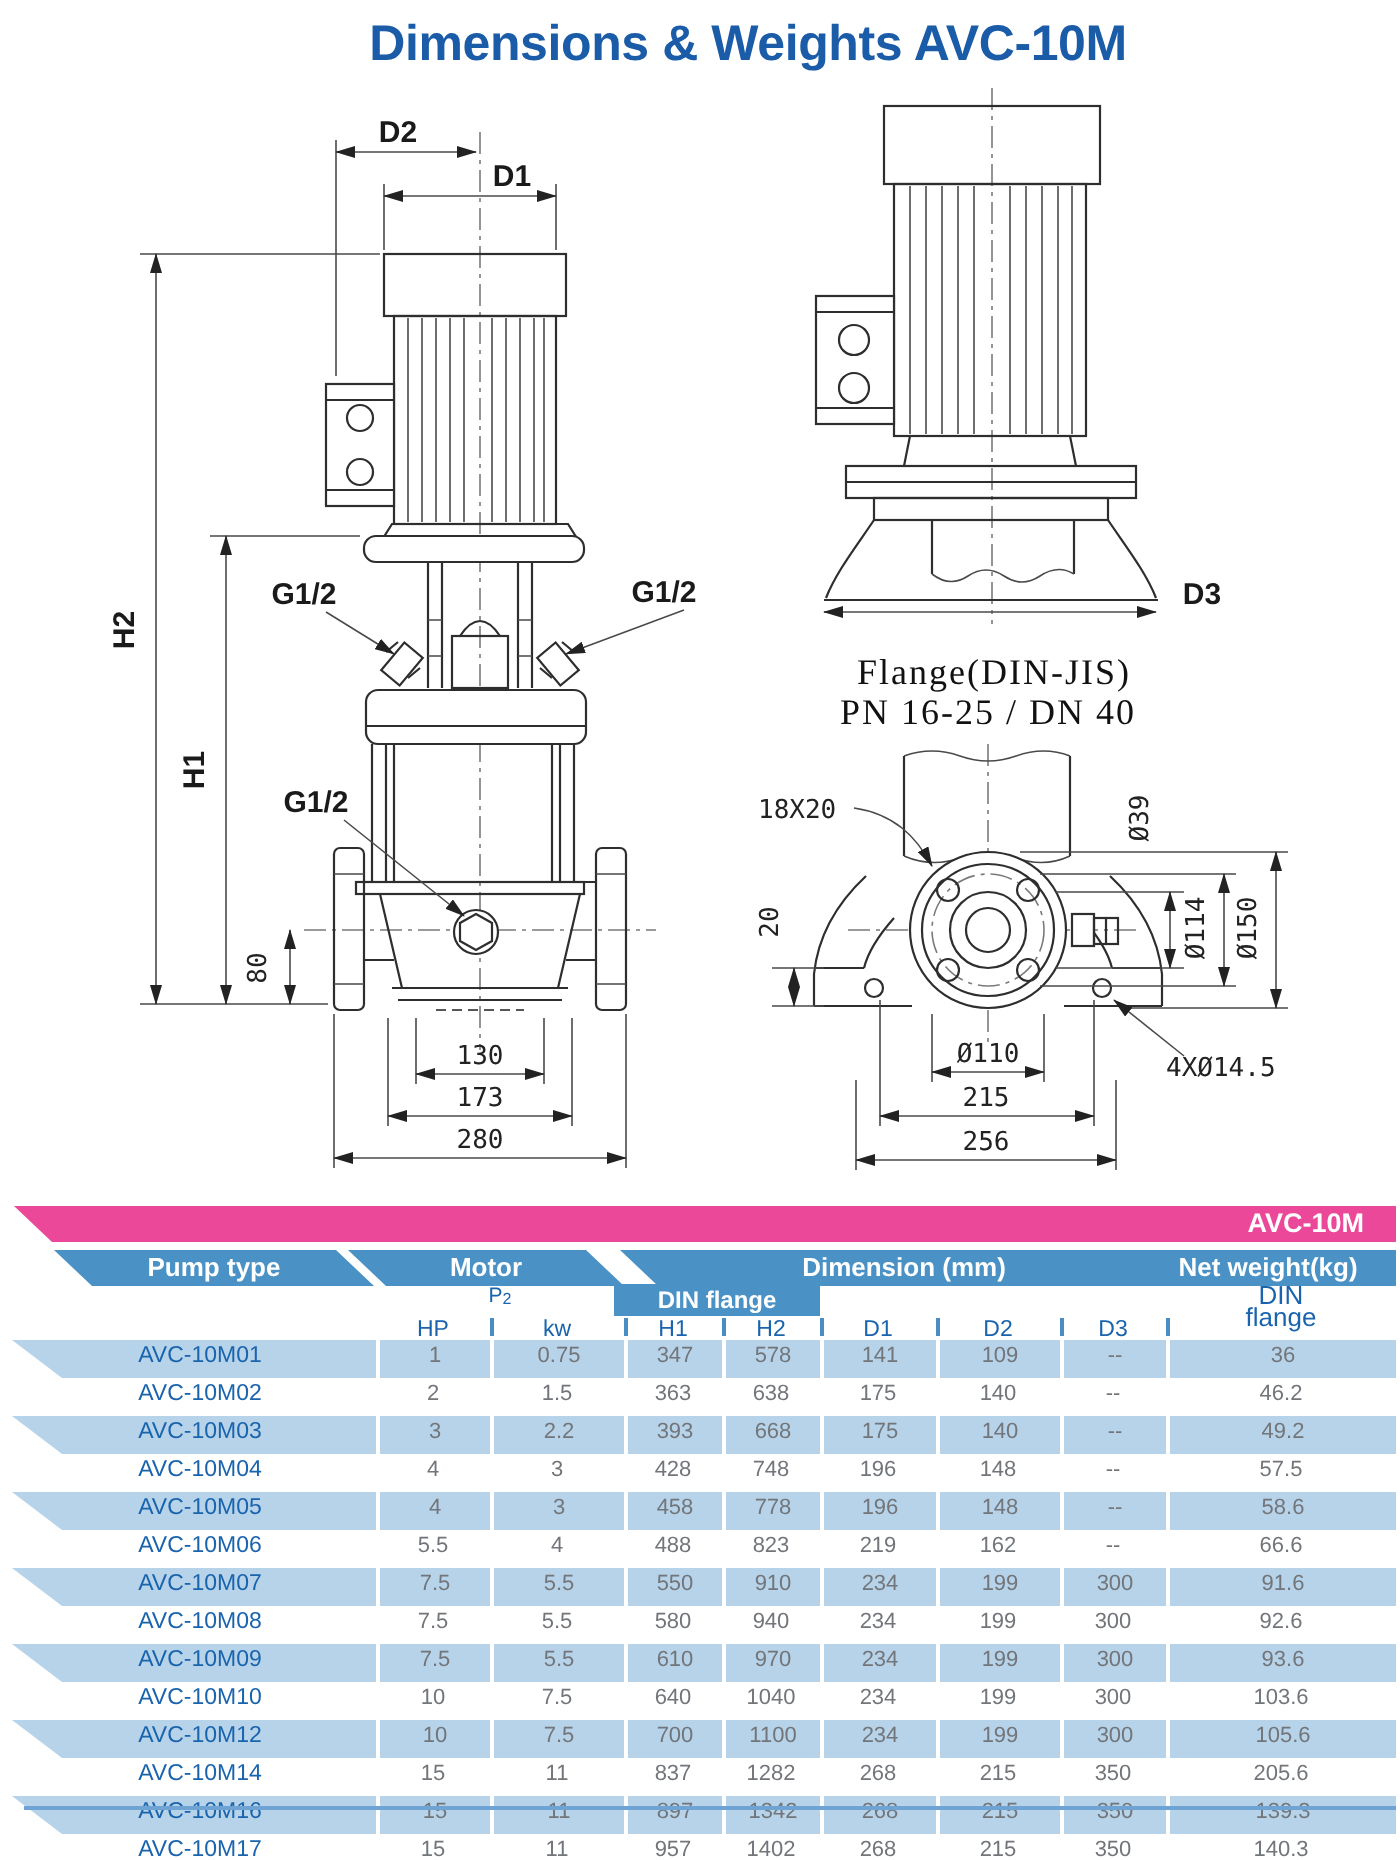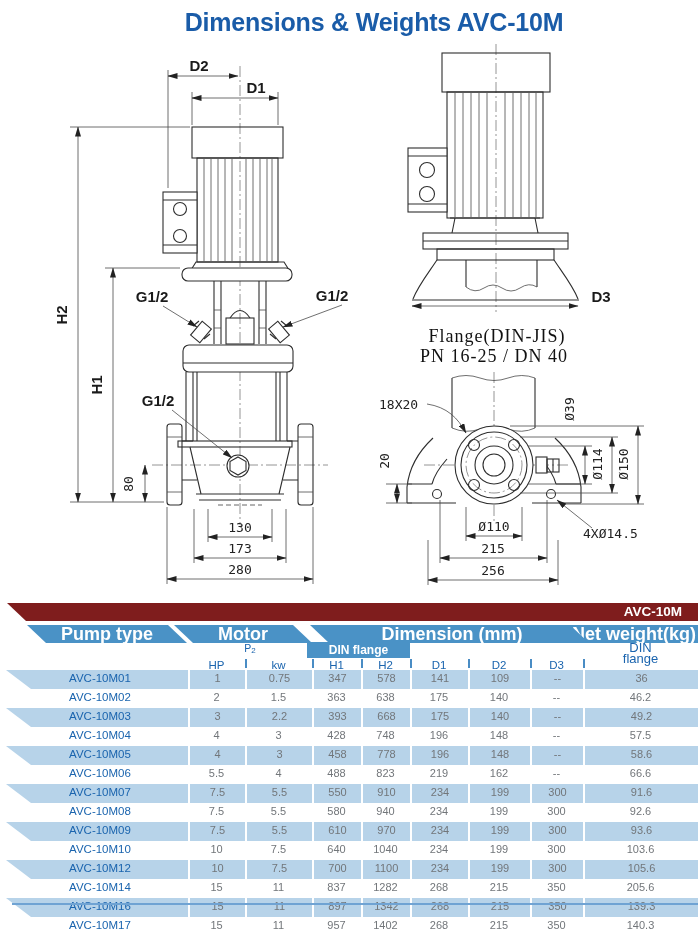--- a/index.html
+++ b/index.html
@@ -4,27 +4,27 @@
 <style>
   html,body{margin:0;padding:0;background:#ffffff;}
   .page{position:relative;width:700px;height:930px;background:#fff;overflow:hidden;
         font-family:"Liberation Sans",sans-serif;}
   .title{position:absolute;left:48px;top:8px;width:652px;text-align:center;
          font-size:25px;font-weight:bold;color:#1a5ca8;letter-spacing:-0.2px;}
   svg.drawing{position:absolute;left:0;top:40px;width:700px;height:562px;}
 
   
   .dtable{position:absolute;left:0;top:602px;width:700px;height:310px;}
-  .bar-dark{position:absolute;left:7px;top:1px;width:691px;height:18px;background:#7f1d1d;
+  .bar-dark{position:absolute;left:7px;top:1px;width:691px;height:18px;background:#ec4899;
             clip-path:polygon(0 0,100% 0,100% 100%,19px 100%);
             color:#fff;font-size:13.5px;font-weight:bold;line-height:18px;text-align:right;
             padding-right:0;box-sizing:border-box;}
   .bar-dark span{padding-right:16px;}
   .gbar{position:absolute;top:23px;height:18px;background:#4a92c6;color:#fff;
-        font-size:18px;font-weight:bold;line-height:18px;text-align:center;
+        font-size:13px;font-weight:bold;line-height:18px;text-align:center;
         clip-path:polygon(0 0,calc(100% - 19px) 0,100% 100%,19px 100%);}
   .gbar.last{clip-path:polygon(0 0,100% 0,100% 100%,19px 100%);}
   .g1{left:27px;width:160px;} .g2{left:174px;width:138px;}
   .g3{left:310px;width:284px;} .g4{left:570px;width:128px;}
   .p2head{position:absolute;left:188px;top:40px;width:124px;height:13px;text-align:center;
           color:#1a64ae;font-size:10.5px;line-height:13px;}
   .p2head .sub{font-size:8px;vertical-align:-1px;}
   .dinbox{position:absolute;left:307px;top:40px;width:103px;height:16px;background:#4a92c6;
           color:#fff;font-size:12px;line-height:16px;text-align:center;font-weight:bold;}
   .dinr{position:absolute;left:583px;top:40px;width:115px;text-align:center;

